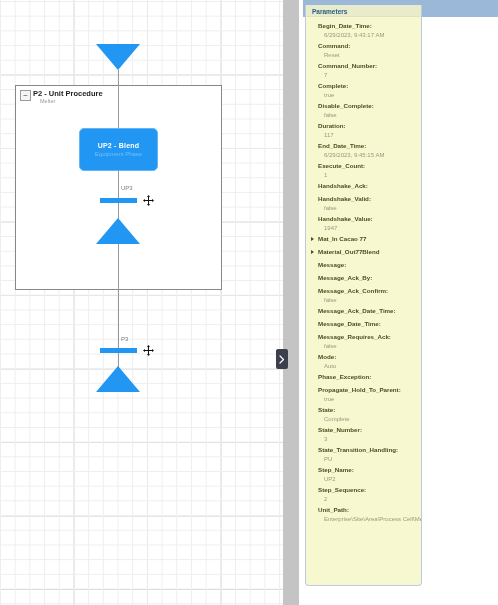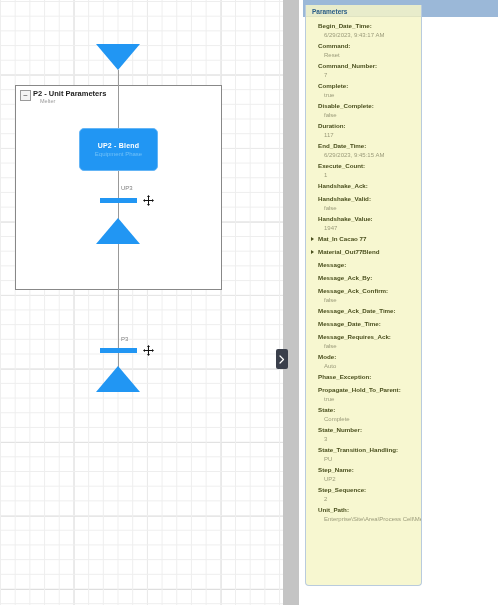--- a/index.html
+++ b/index.html
@@ -127,21 +127,21 @@
   }
   .prow.gap{margin-bottom:3px;}
 </style>
 </head>
 <body>
 
 <div id="canvas">
 
   <div id="up-box">
     <div id="up-collapse">−</div>
-    <div id="up-title">P2 - Unit Parameters</div>
+    <div id="up-title">P2 - Unit Procedure</div>
     <div id="up-sub">Melter</div>
   </div>
 
   <div id="sfc">
 
     <div class="tri-down" style="left:96px;top:44px;"></div>
     <div class="v-line" style="left:118px;top:70px;height:58px;"></div>
 
     <div id="blend">
       <div class="t1">UP2 - Blend</div>

